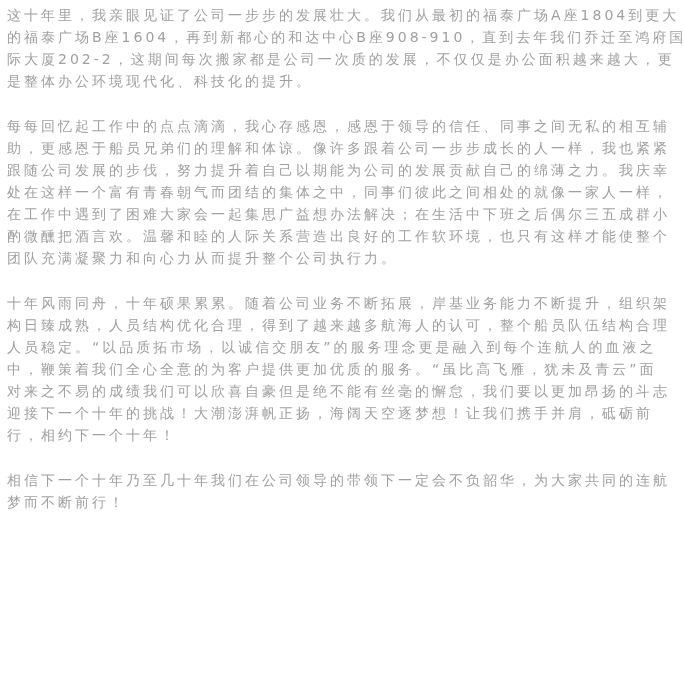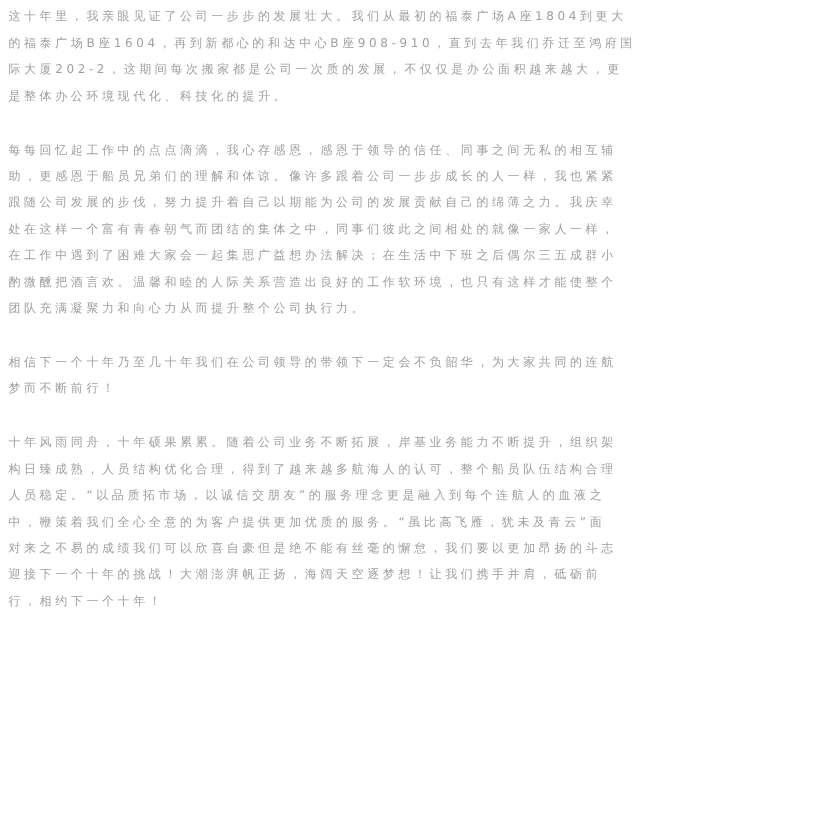--- a/index.html
+++ b/index.html
@@ -11,21 +11,21 @@
     width: 685px;
     height: 691px;
     overflow: hidden;
     font-family: "DejaVu Sans", sans-serif;
   }
   .doc {
     box-sizing: border-box;
     width: 581px;
     padding: 4px 0 0 7px;
     color: var(--text-color, #a0a0a0);
-    font-size: 10px;
+    font-size: 14px;
     line-height: 22px;
     letter-spacing: 3px;
   }
   .para {
     margin: 0 0 23px 0;
     white-space: pre; 
   }
   .para:last-child {
     margin-bottom: 0;
   }
@@ -38,22 +38,22 @@
 的福泰广场B座1604，再到新都心的和达中心B座908-910，直到去年我们乔迁至鸿府国
 际大厦202-2，这期间每次搬家都是公司一次质的发展，不仅仅是办公面积越来越大，更
 是整体办公环境现代化、科技化的提升。</p>
   <p class="para">每每回忆起工作中的点点滴滴，我心存感恩，感恩于领导的信任、同事之间无私的相互辅
 助，更感恩于船员兄弟们的理解和体谅。像许多跟着公司一步步成长的人一样，我也紧紧
 跟随公司发展的步伐，努力提升着自己以期能为公司的发展贡献自己的绵薄之力。我庆幸
 处在这样一个富有青春朝气而团结的集体之中，同事们彼此之间相处的就像一家人一样，
 在工作中遇到了困难大家会一起集思广益想办法解决；在生活中下班之后偶尔三五成群小
 酌微醺把酒言欢。温馨和睦的人际关系营造出良好的工作软环境，也只有这样才能使整个
 团队充满凝聚力和向心力从而提升整个公司执行力。</p>
-  <p class="para">相信下一个十年乃至几十年我们在公司领导的带领下一定会不负韶华，为大家共同的连航
-梦而不断前行！</p>
   <p class="para">十年风雨同舟，十年硕果累累。随着公司业务不断拓展，岸基业务能力不断提升，组织架
 构日臻成熟，人员结构优化合理，得到了越来越多航海人的认可，整个船员队伍结构合理
 人员稳定。“以品质拓市场，以诚信交朋友”的服务理念更是融入到每个连航人的血液之
 中，鞭策着我们全心全意的为客户提供更加优质的服务。“虽比高飞雁，犹未及青云”面
 对来之不易的成绩我们可以欣喜自豪但是绝不能有丝毫的懈怠，我们要以更加昂扬的斗志
 迎接下一个十年的挑战！大潮澎湃帆正扬，海阔天空逐梦想！让我们携手并肩，砥砺前
 行，相约下一个十年！</p>
+  <p class="para">相信下一个十年乃至几十年我们在公司领导的带领下一定会不负韶华，为大家共同的连航
+梦而不断前行！</p>
 </div>
 
 </body></html>

